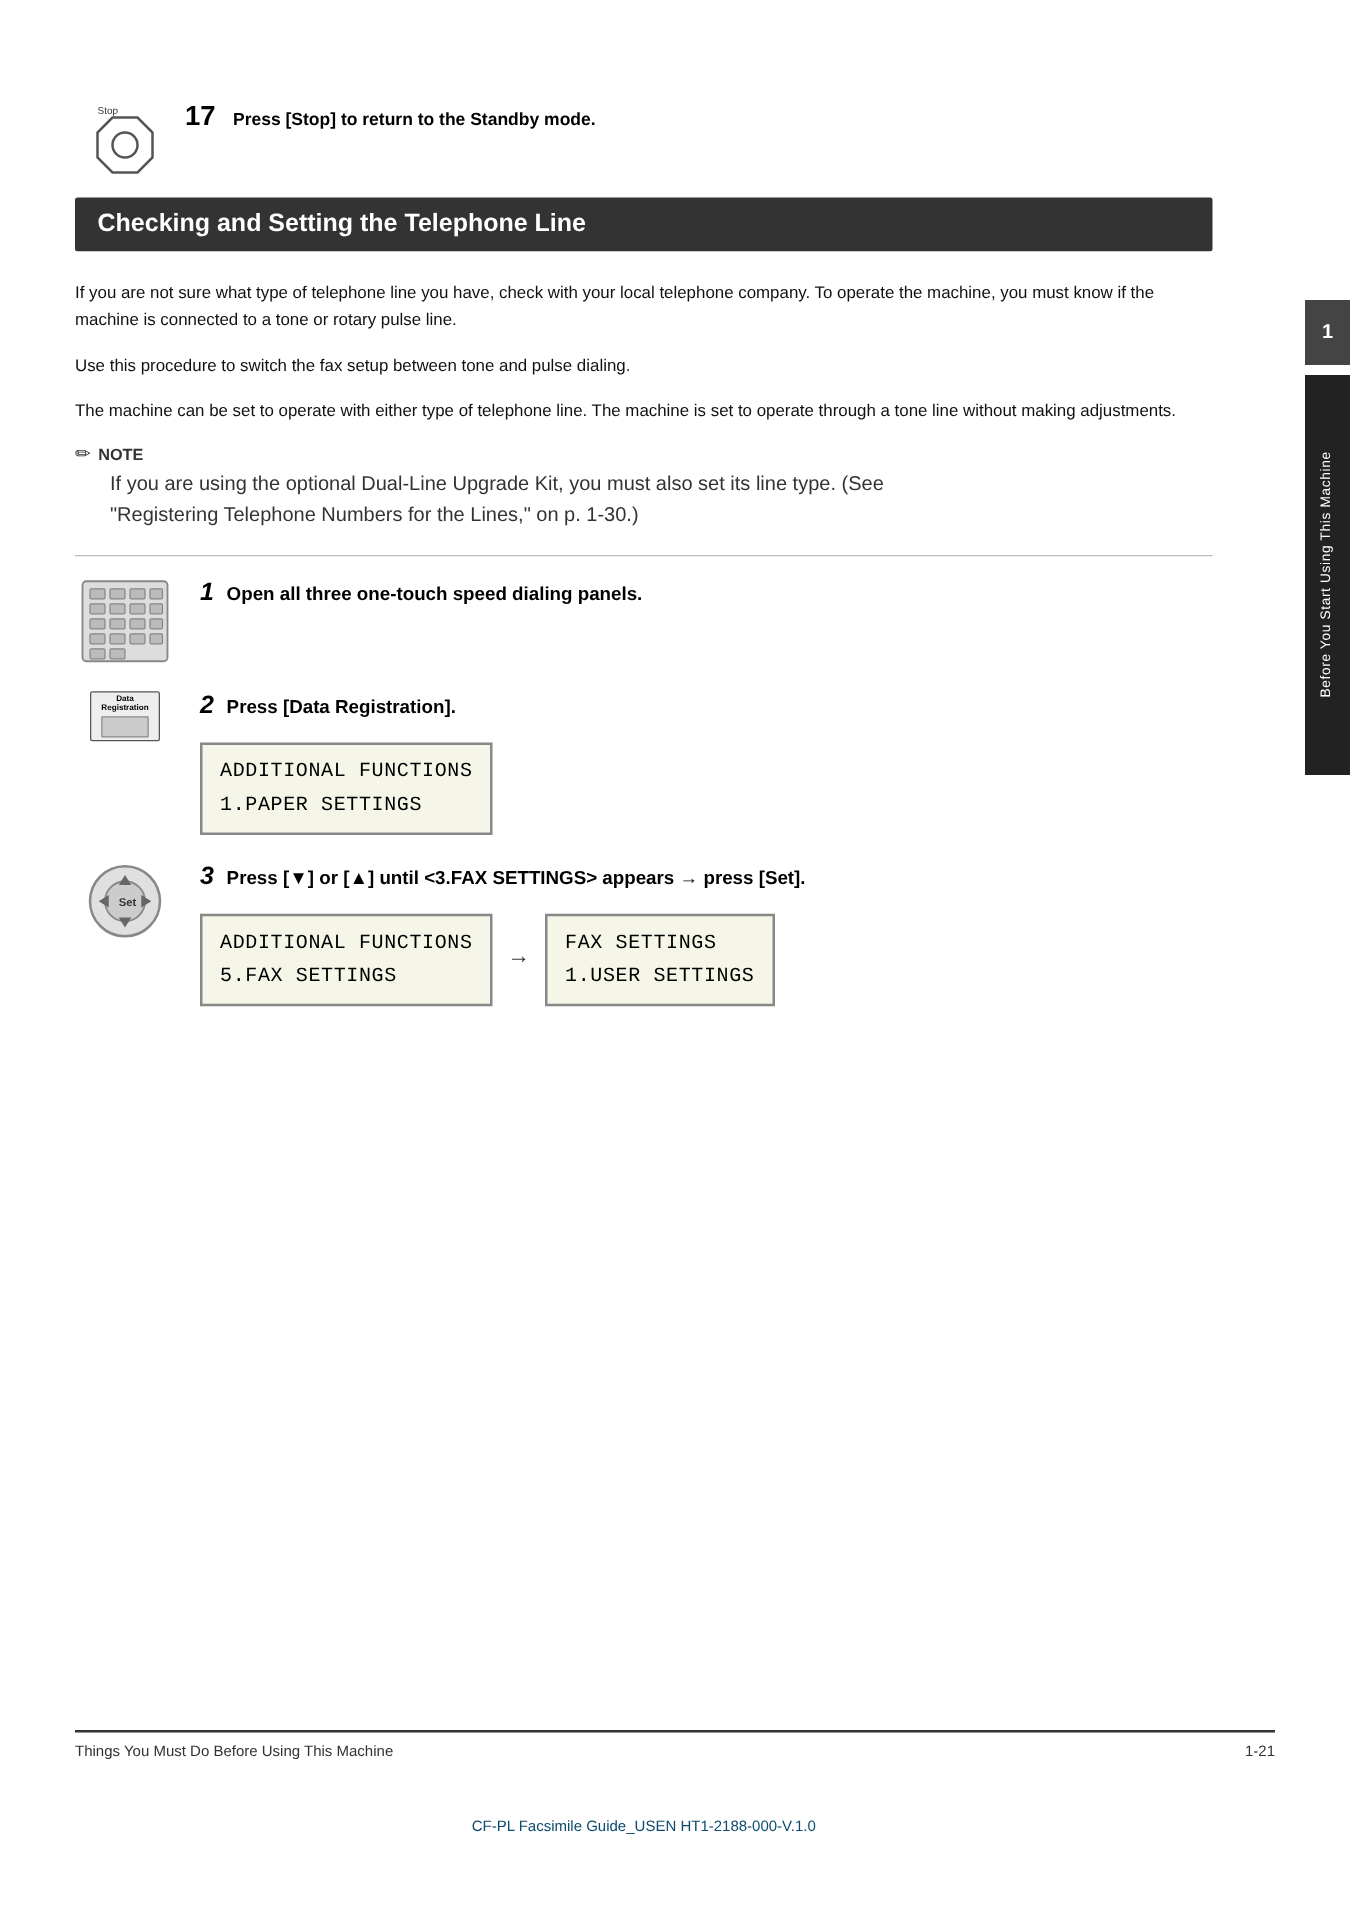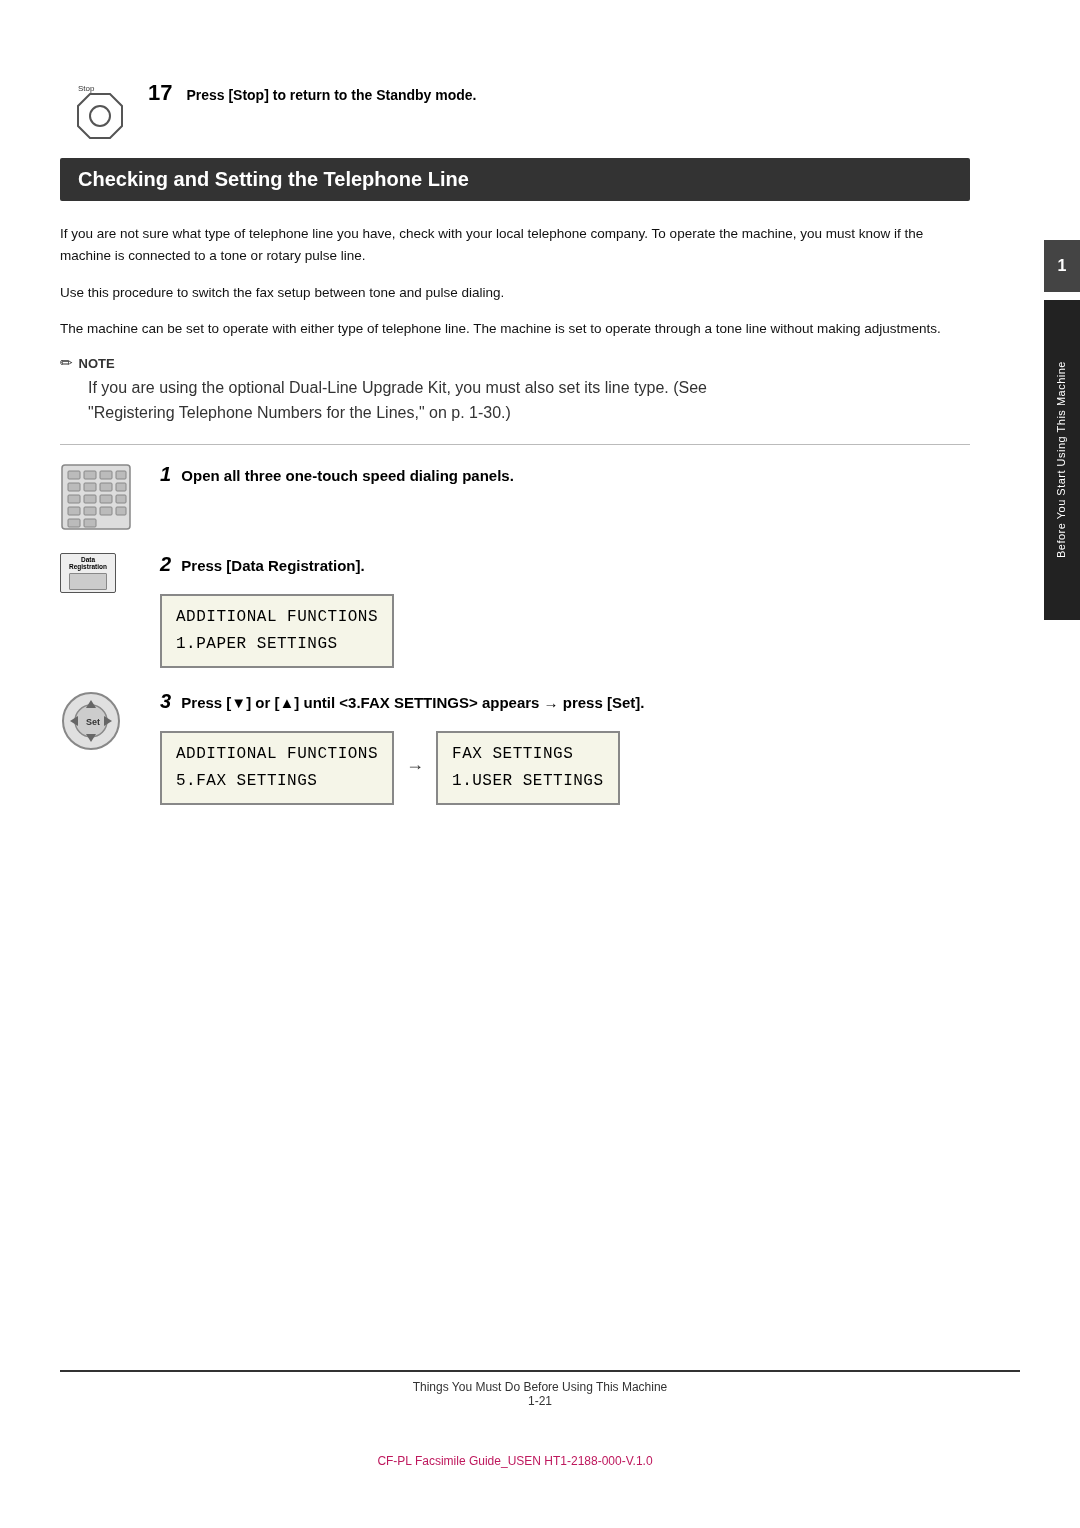--- a/index.html
+++ b/index.html
@@ -138,21 +138,21 @@
     .step-row {
       display: flex;
       align-items: flex-start;
       margin-bottom: 22px;
     }
     .step-icon {
       width: 80px;
       flex-shrink: 0;
       display: flex;
       flex-direction: column;
-      align-items: flex-start;
+      align-items: center;
       margin-right: 20px;
     }
     .step-content {
       flex: 1;
     }
     .step-num {
       font-size: 20px;
       font-weight: bold;
       font-style: italic;
       margin-right: 6px;
@@ -223,30 +223,29 @@
       bottom: 120px;
       left: 60px;
       right: 60px;
       border-top: 2px solid #333;
       padding-top: 8px;
       display: flex;
       justify-content: space-between;
       align-items: center;
       font-size: 12px;
       color: #333;
-      flex-direction: column;
     }
     .footer-bottom {
       position: absolute;
       bottom: 60px;
       left: 0;
       right: 50px;
       text-align: center;
       font-size: 12px;
-      color: #be185d;
+      color: #0c4a6e;
     }
   </style>
 </head>
 <body>
 
 <div class="page">
 
   <div class="page-number-tab">
     <span>1</span>
   </div>

